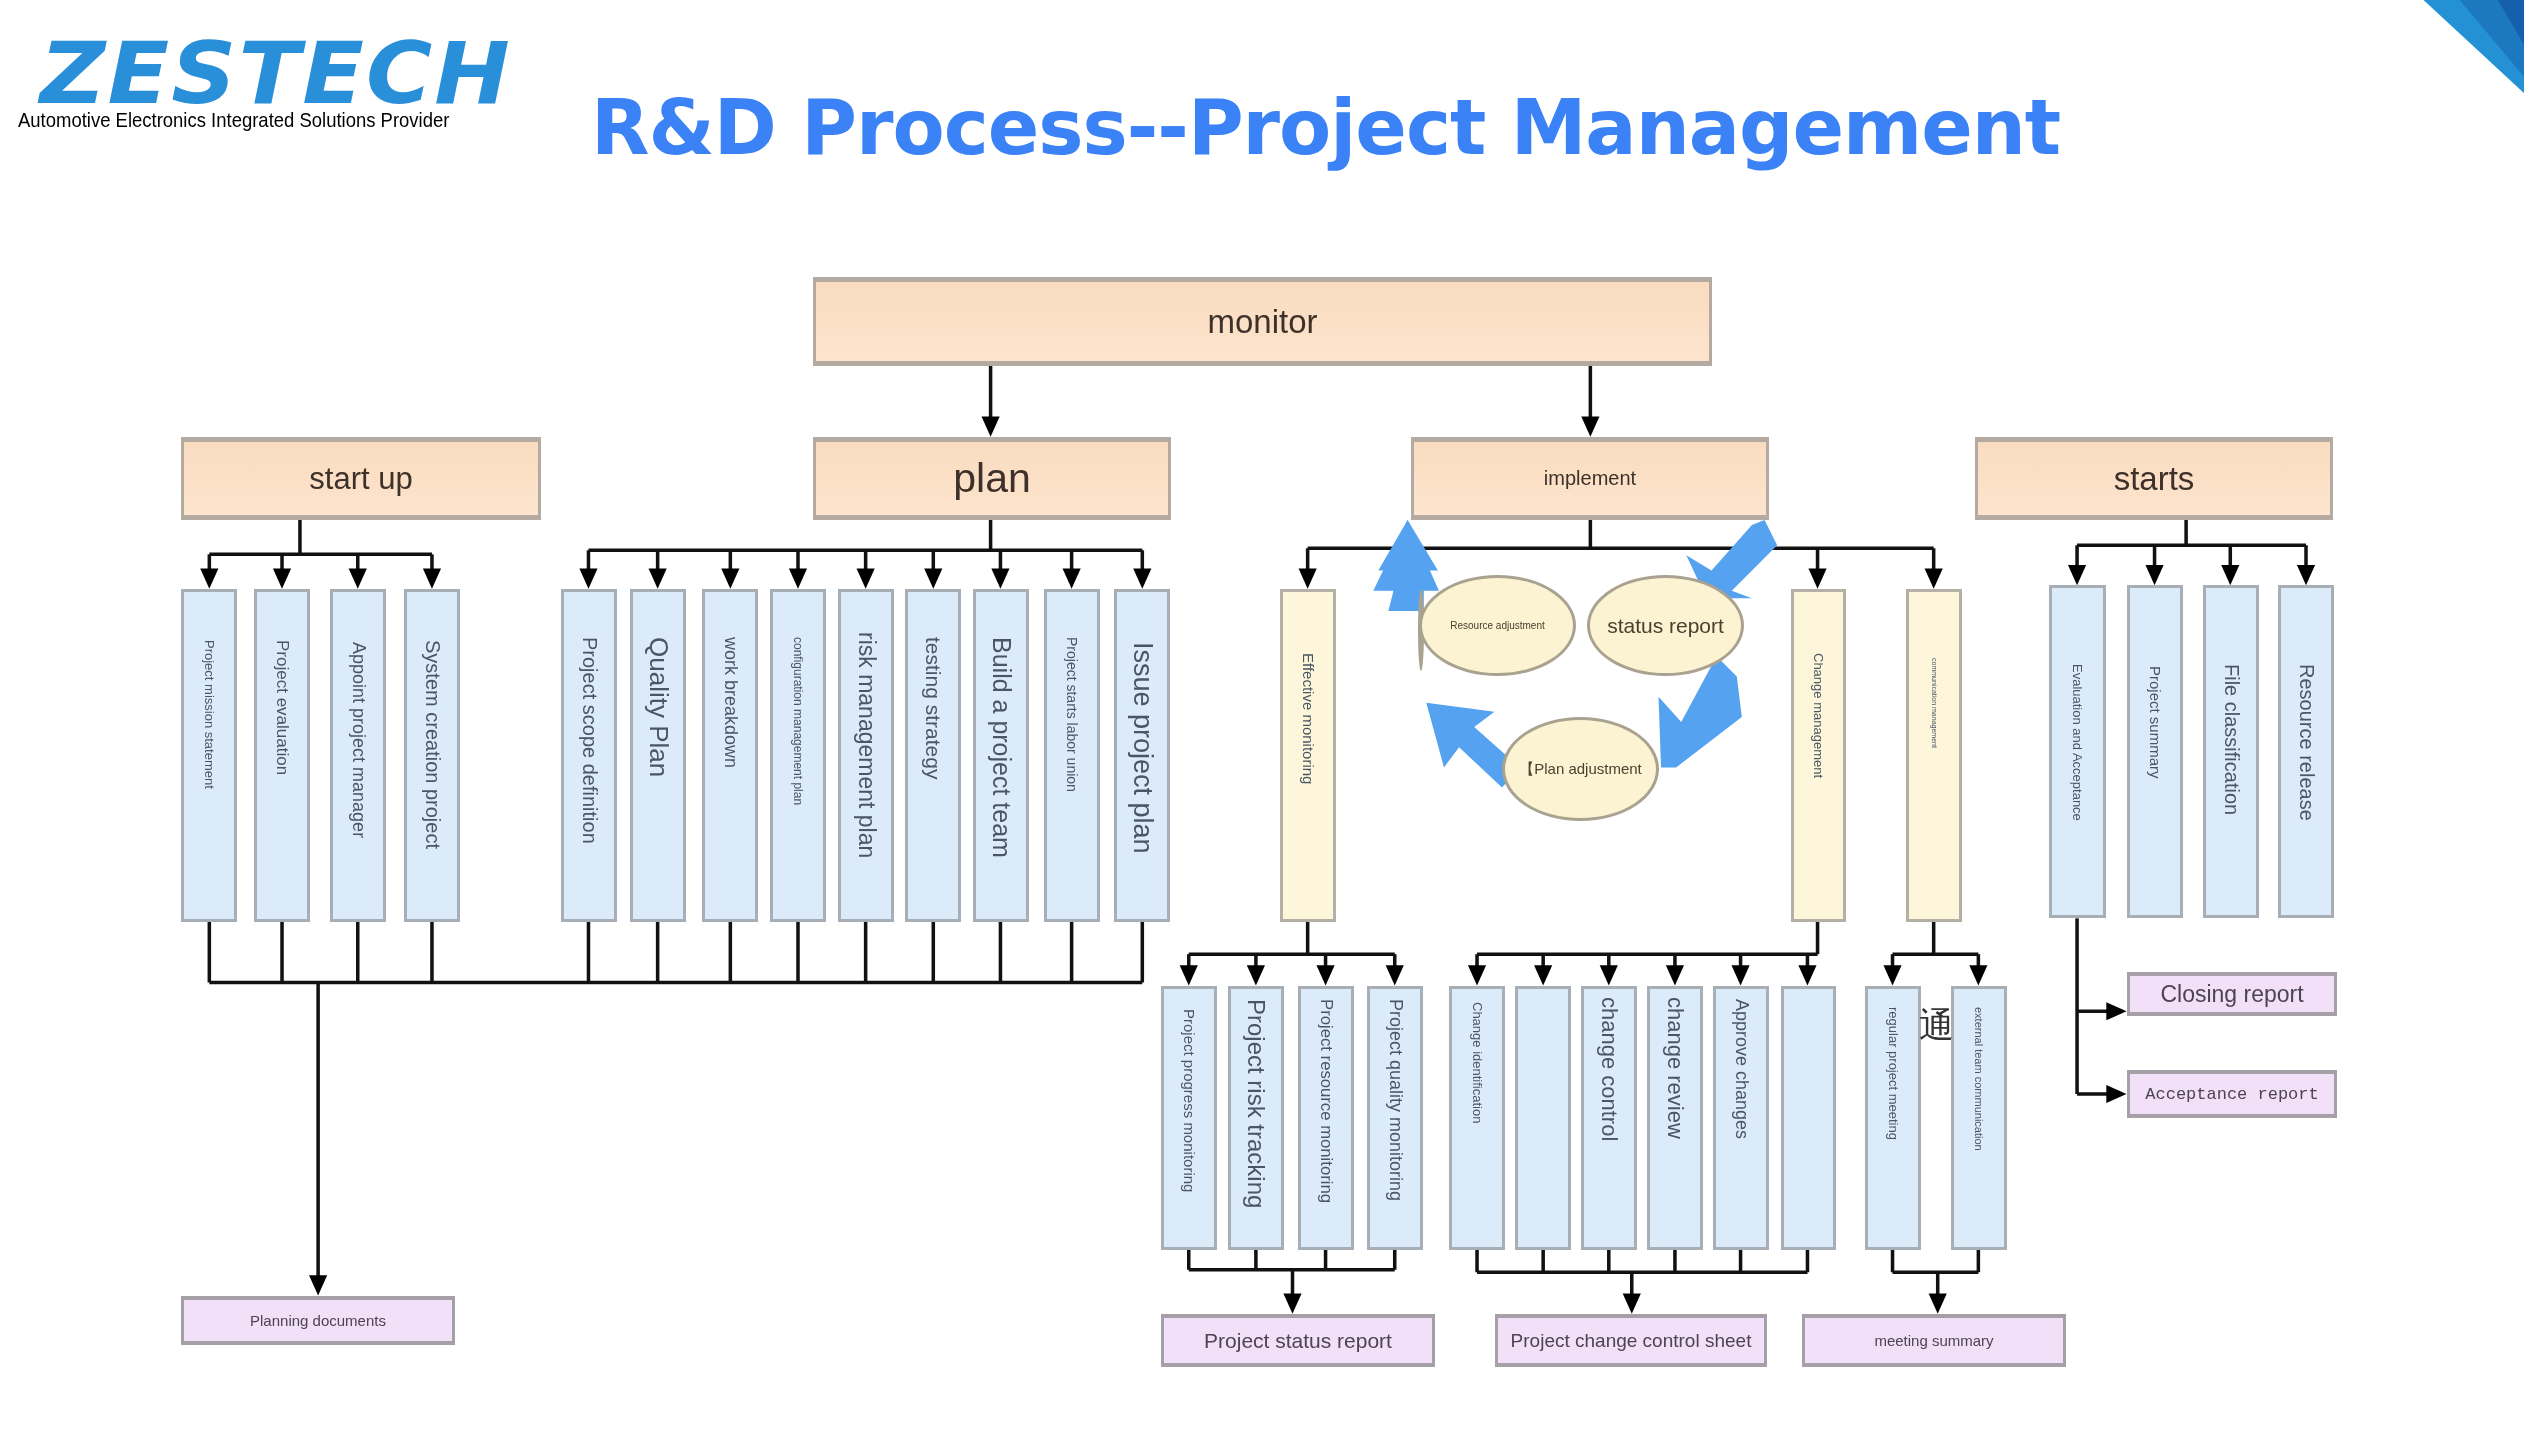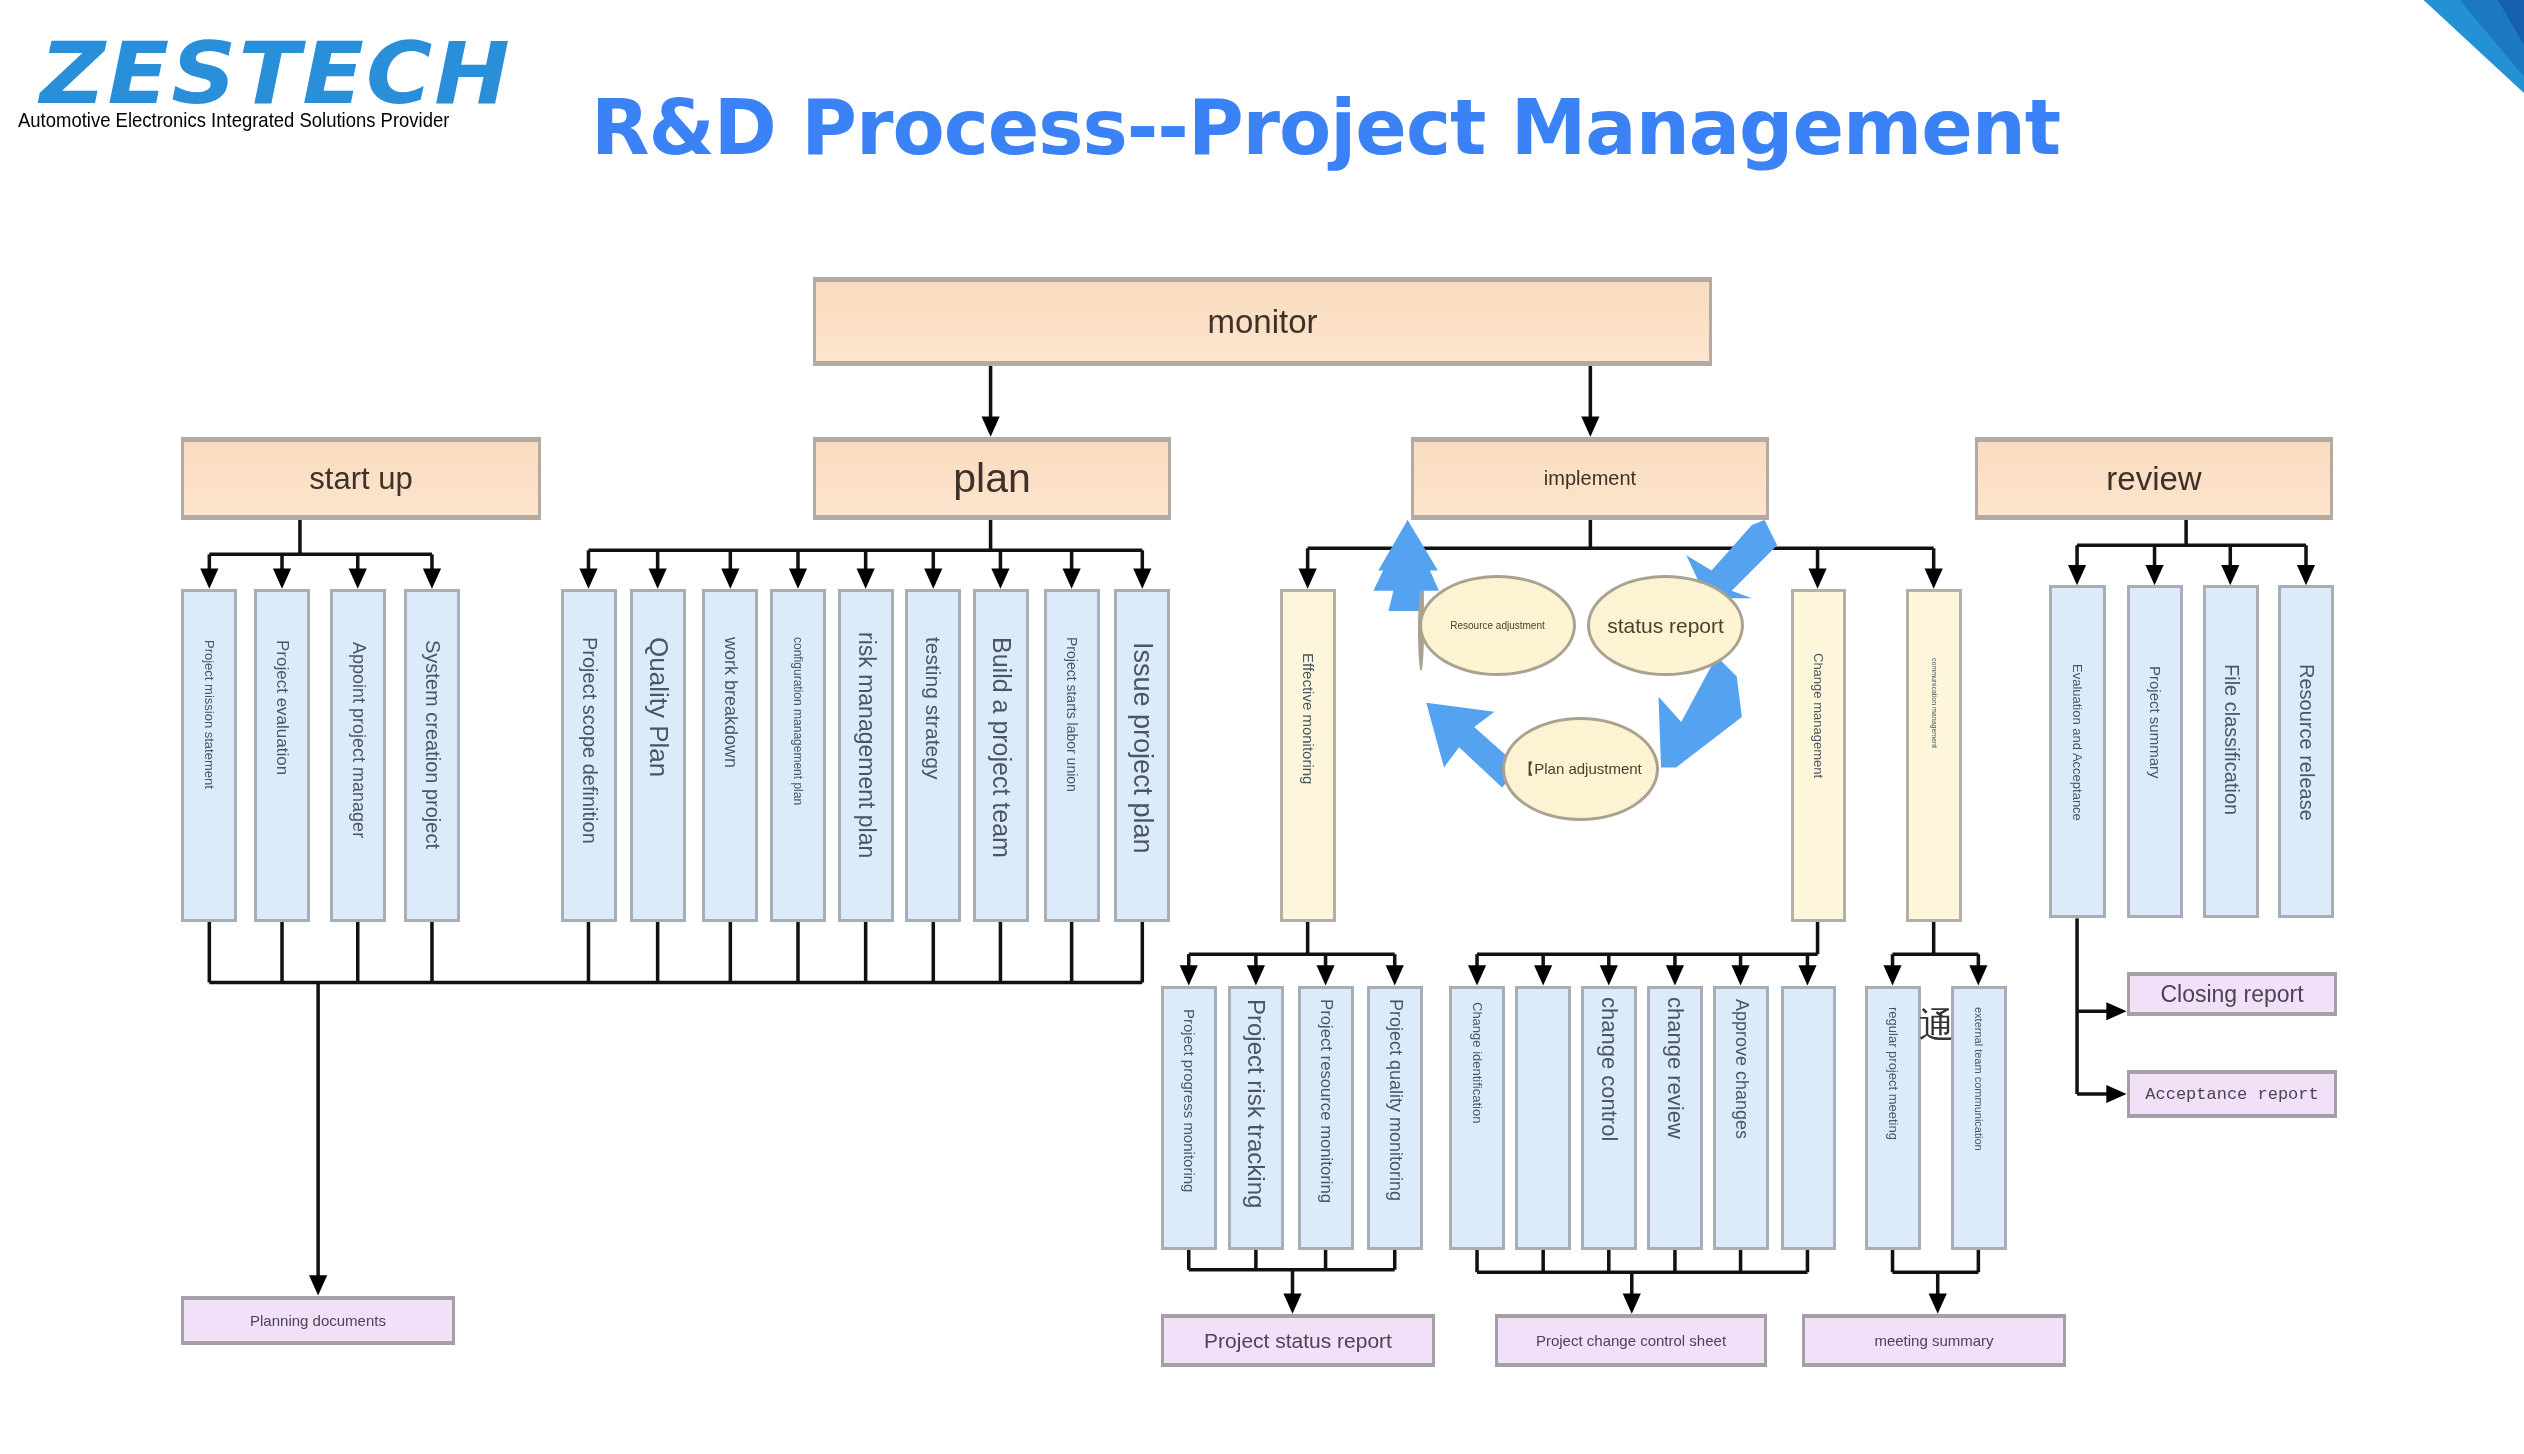--- a/index.html
+++ b/index.html
@@ -183,21 +183,21 @@
 <div class="phase" style="left:181px;top:437px;width:360px;height:83px;font-size:31px;">
   <span>start up</span>
 </div>
 <div class="phase" style="left:813px;top:437px;width:358px;height:83px;font-size:41px;">
   <span>plan</span>
 </div>
 <div class="phase" style="left:1411px;top:437px;width:358px;height:83px;font-size:20px;">
   <span>implement</span>
 </div>
 <div class="phase" style="left:1975px;top:437px;width:358px;height:83px;font-size:33px;">
-  <span>review</span>
+  <span>starts</span>
 </div>
 
 <div class="task" style="left:181px;top:589px;width:56px;height:333px;">
     <span class="vt" style="font-size:13px;margin-top:48px;">Project mission statement</span>
   </div>
 <div class="task" style="left:254px;top:589px;width:56px;height:333px;">
     <span class="vt" style="font-size:17px;margin-top:48px;">Project evaluation</span>
   </div>
 <div class="task" style="left:330px;top:589px;width:56px;height:333px;">
     <span class="vt" style="font-size:18px;margin-top:50px;">Appoint project manager</span>
@@ -309,21 +309,21 @@
   </div>
 
 <div class="abs cjk">通</div>
 
 <div class="report" style="left:181px;top:1296px;width:274px;height:49px;font-size:15px;">
   <span>Planning documents</span>
 </div>
 <div class="report" style="left:1161px;top:1314px;width:274px;height:53px;font-size:21px;">
   <span>Project status report</span>
 </div>
-<div class="report" style="left:1495px;top:1314px;width:272px;height:53px;font-size:15px;text-align:right;">
+<div class="report" style="left:1495px;top:1314px;width:272px;height:53px;font-size:19px;text-align:right;">
   <span>Project change control sheet</span>
 </div>
 <div class="report" style="left:1802px;top:1314px;width:264px;height:53px;font-size:15px;">
   <span>meeting summary</span>
 </div>
 <div class="report" style="left:2127px;top:972px;width:210px;height:44px;font-size:23px;">
   <span>Closing report</span>
 </div>
 <div class="report" style="left:2127px;top:1070px;width:210px;height:48px;font-size:17px;font-family:Liberation Mono, monospace;">
   <span>Acceptance report</span>

